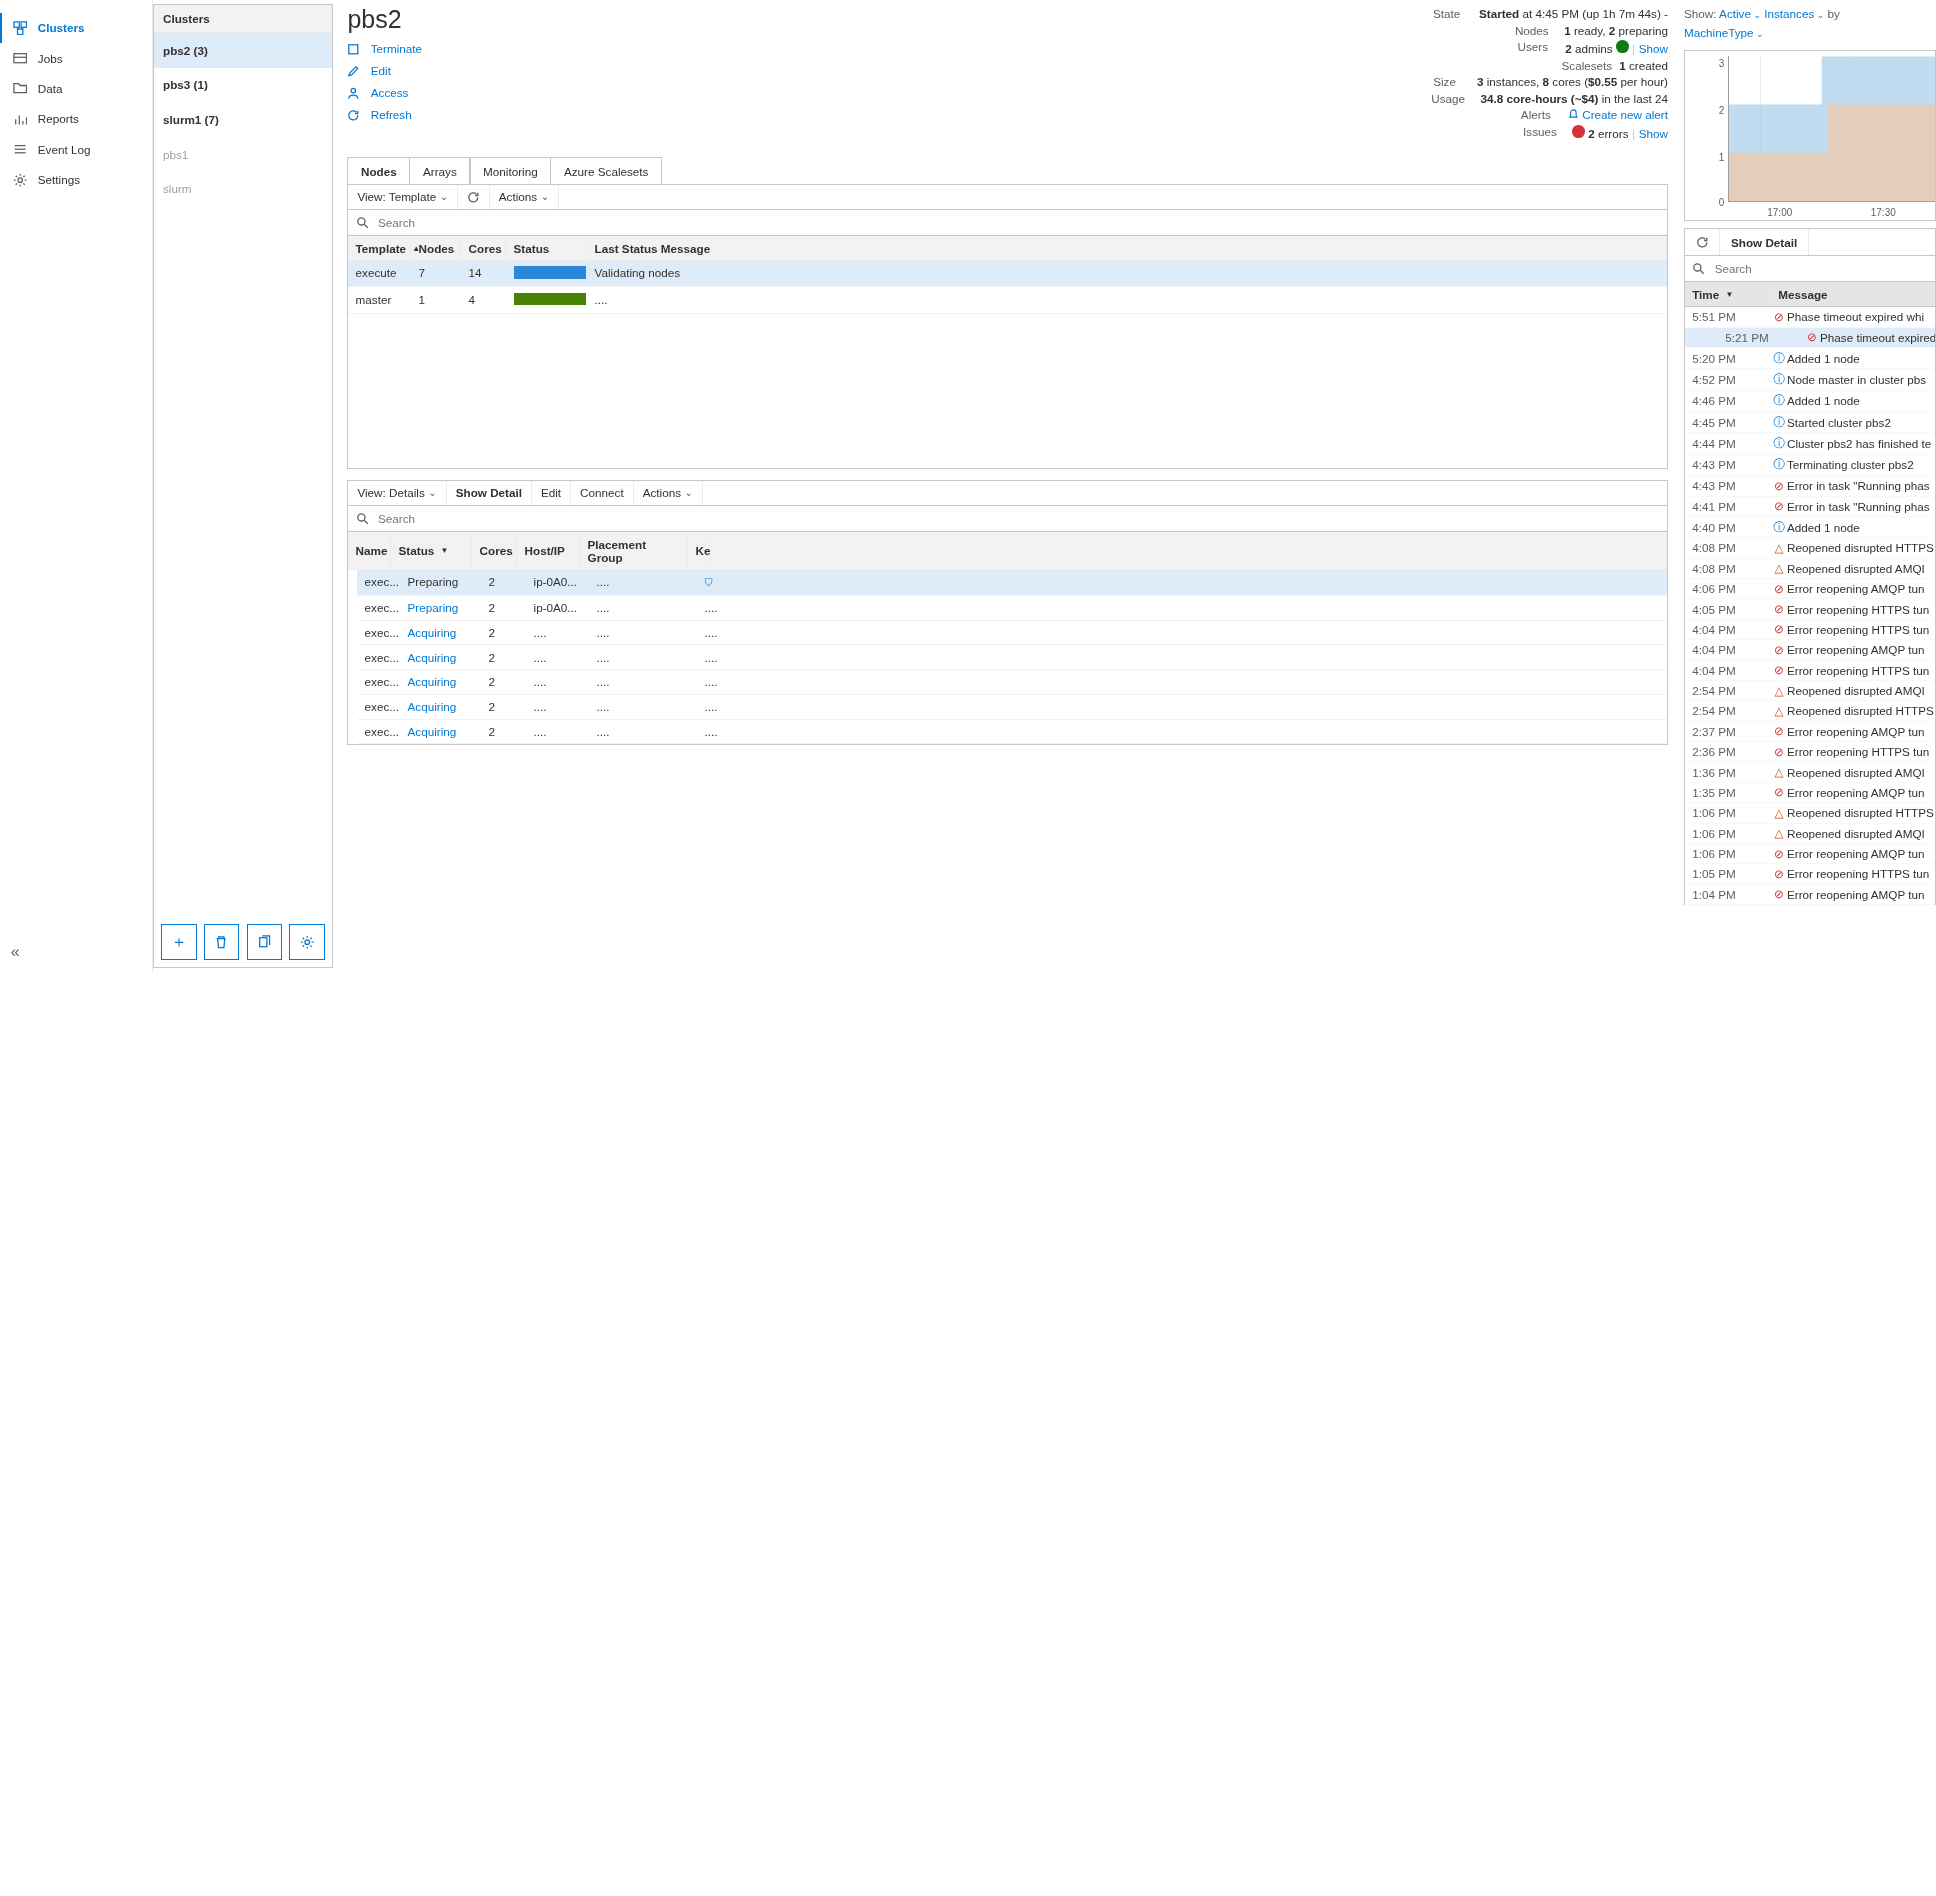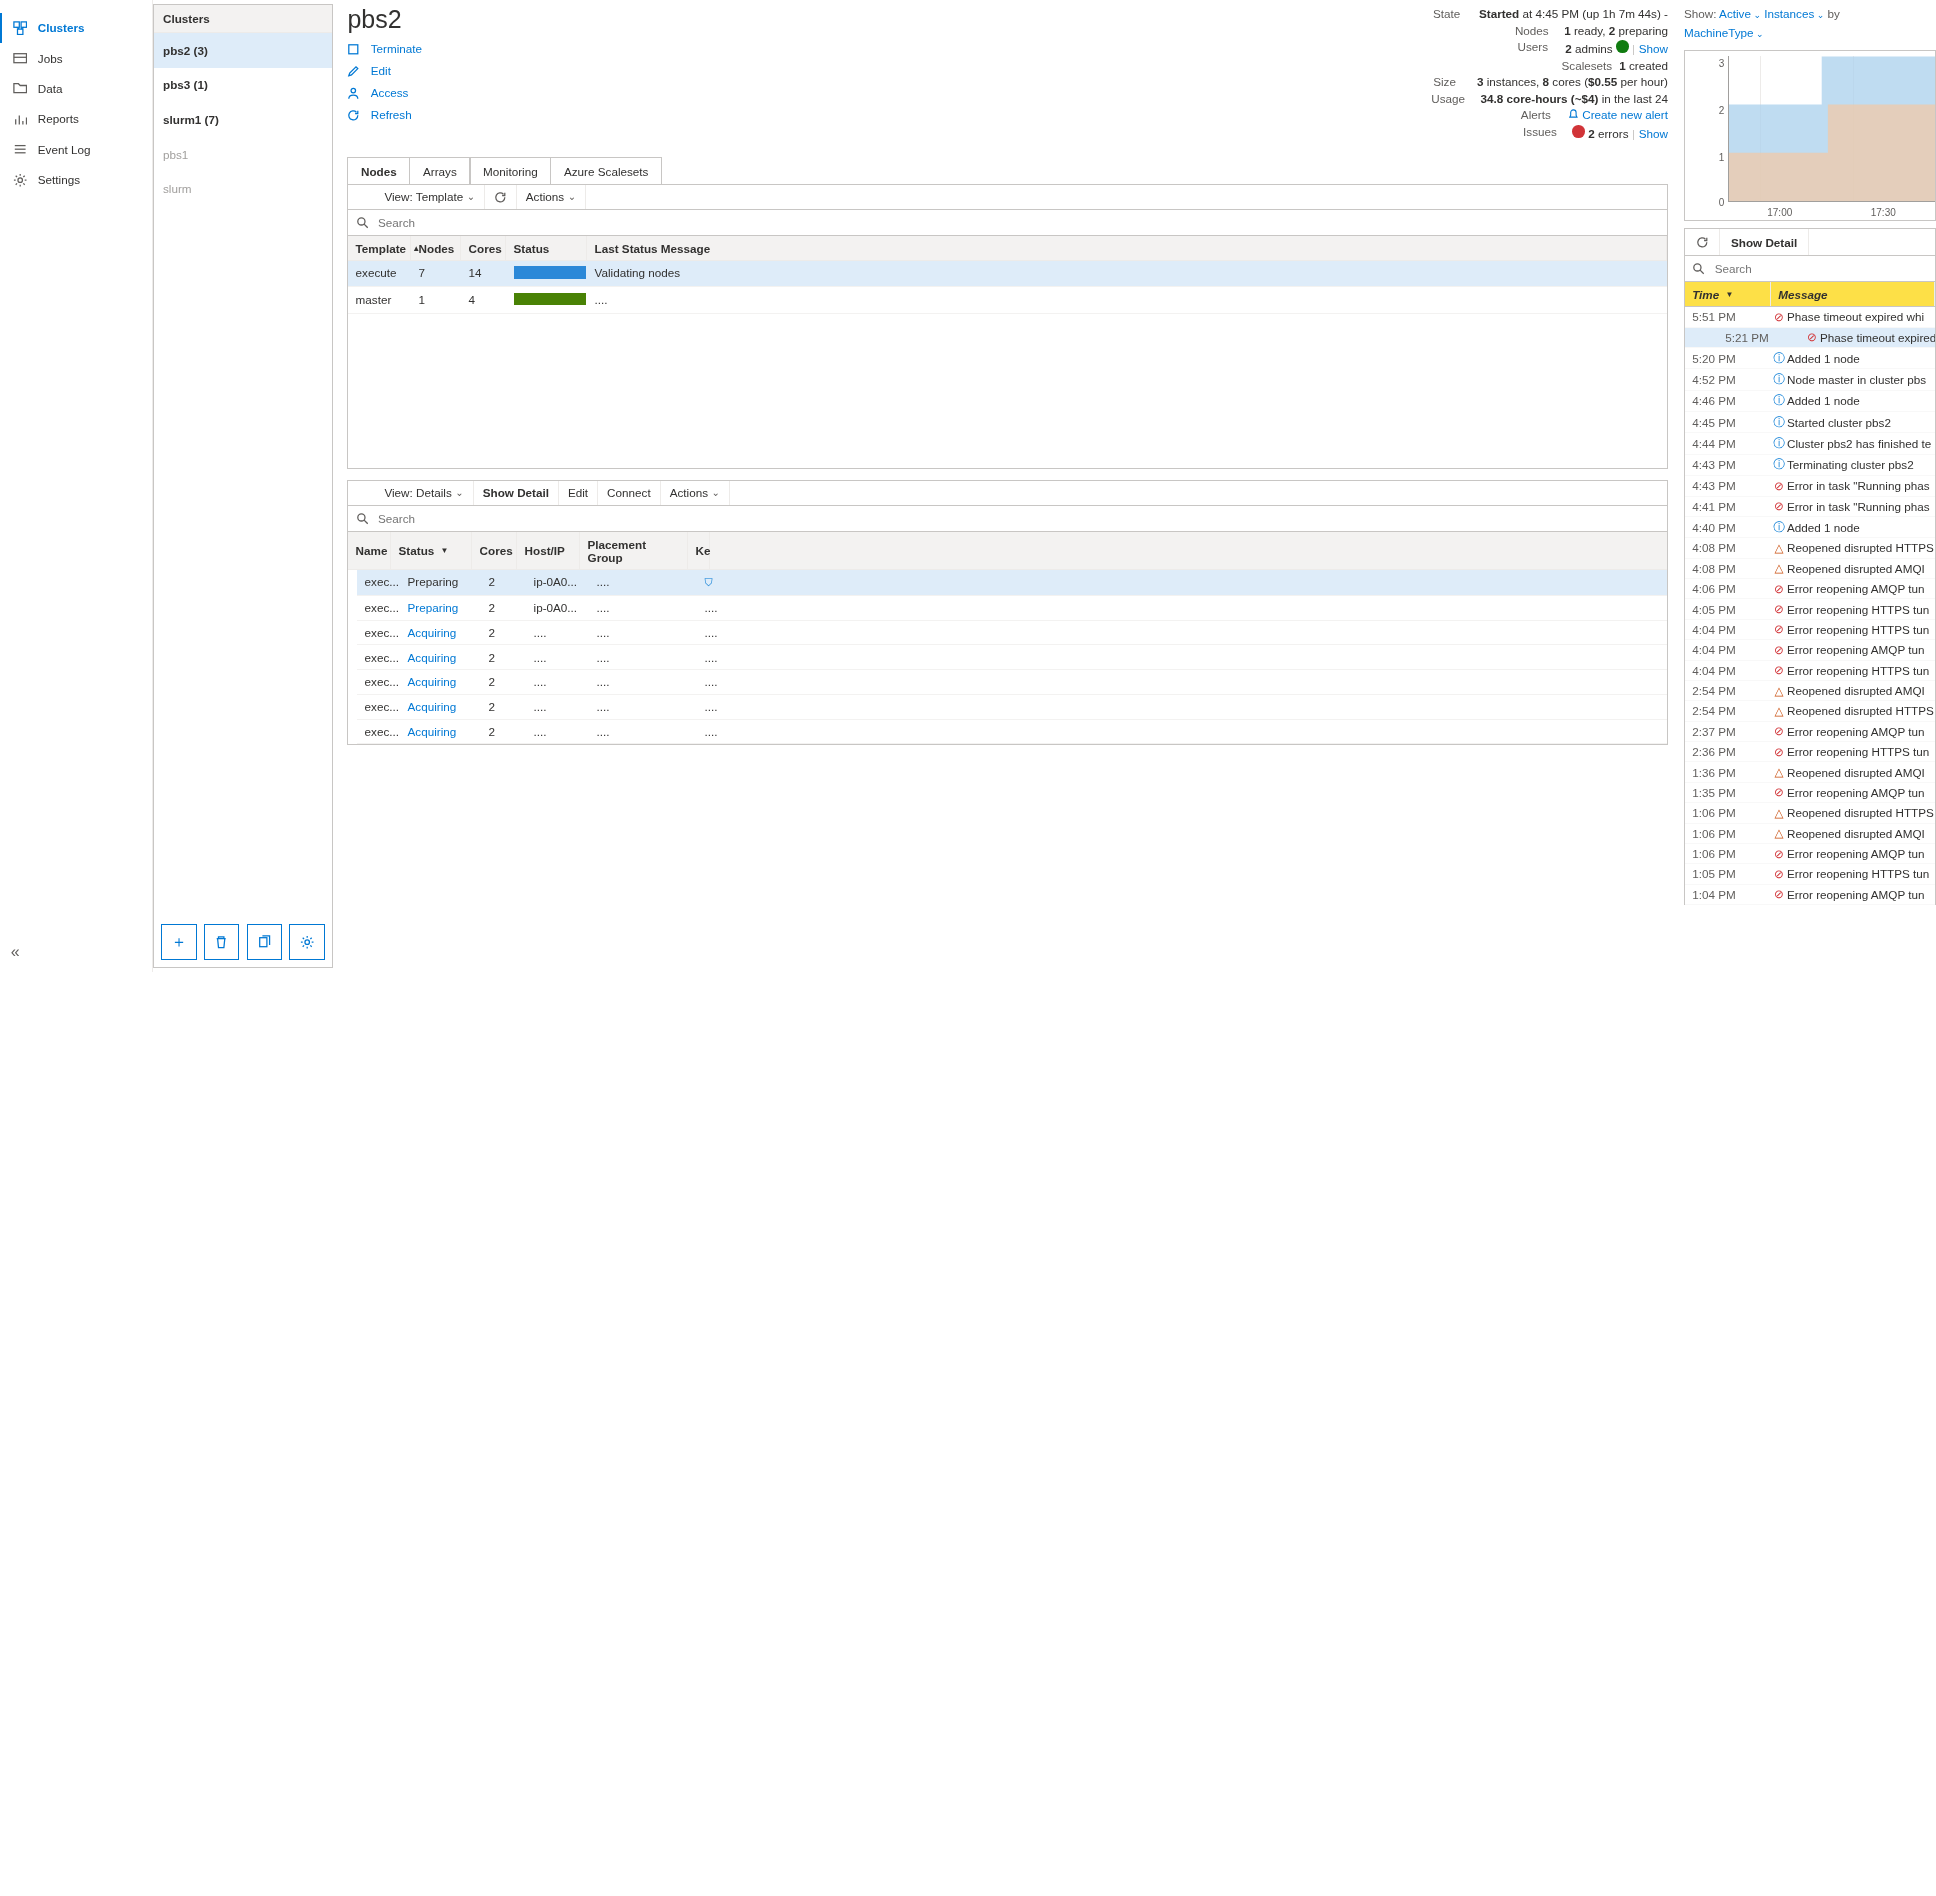--- a/index.html
+++ b/index.html
@@ -108,21 +108,21 @@
   .pipe { color:#c8c6c4; margin: 0 3.6px;}
   .badge-ok { display:inline-block; width:12.6px; height:12.6px; border-radius:50%; background:#107c10; }
   .badge-err {display:inline-block; width:12.6px; height:12.6px; border-radius:50%; background:#d13438; }
 
   
   .tabs { display:flex; margin-top:16px; }
   .tab { padding:6.3px 12.6px; border:0.9px solid #c8c6c4; border-bottom:none; background:#fff; cursor:pointer; margin-right:-0.9px;}
   .tab.active { font-weight:600; }
   .tabstrip-border { border-bottom:0.9px solid #c8c6c4;}
 
-  .toolbar { display:flex; align-items:center; border:0.9px solid #c8c6c4; border-top:none;padding-left:27px; }
+  .toolbar { display:flex; align-items:center; border:0.9px solid #c8c6c4; border-top:none; }
   .toolbar > div { padding:5.4px 9px; border-right:0.9px solid #edebe9; display:flex; align-items:center; gap:3.6px;}
   .toolbar .filler { flex:1; border:none;}
   .toolbar .dropdown::after { content:" ⌄"; color:#605e5c; font-size:10px;}
   .searchbar { display:flex; align-items:center; border:0.9px solid #c8c6c4; border-top:none; padding:3.6px 7.2px; gap:7.2px;}
   .searchbar input { border:none; outline:none; flex:1; font-size:11.7px; padding:2.7px;}
 
   
   .grid {border:0.9px solid #c8c6c4; border-top:none;}
   .grid-header { display:flex; background:#f3f2f1; border-bottom:0.9px solid #edebe9;}
   .grid-header > div, .grid-row > div { padding:5.4px 7.2px; }
@@ -156,21 +156,21 @@
   .chart-y { position:absolute; left:0; top:0; bottom:18px; width:43px;}
   .ylabel { position:absolute; right:3.6px; font-size:10px; color:#605e5c; transform:translateY(-50%);}
   .chart-area { position:absolute; left:43px; right:0; top:5.4px; bottom:18px; border-left:0.9px solid #a19f9d; border-bottom:0.9px solid #a19f9d;}
   .chart-xlabels{position:absolute;left:43px;right:0;bottom:1.8px;display:flex;justify-content:space-around;font-size:10px;color:#605e5c;}
   .chart-grid-v{position:absolute;top:0;bottom:0;border-left:0.9px solid #edebe9;}
   .series{position:absolute;left:0;right:0;bottom:0;}
 
   .right-toolbar{display:flex;border:0.9px solid #c8c6c4;}
   .right-toolbar > div{padding:6.3px 10.8px;border-right:0.9px solid #edebe9;display:flex;align-items:center;}
   .right-toolbar .bold{font-weight:600;}
-  .ev-head{display:flex;background:#fde047;border:0.9px solid #c8c6c4;border-top:none;font-style:italic;}
+  .ev-head{display:flex;background:#e5e5e5;border:0.9px solid #c8c6c4;border-top:none;}
   .ev-head > div{padding:5.4px 7.2px;font-weight:600;border-right:0.9px solid #edebe9;display:flex;align-items:center;gap:3.6px;}
   .ev-time{width:86px;}
   .ev-msg{flex:1;}
   .ev-list{border-left:0.9px solid #c8c6c4;border-right:0.9px solid #c8c6c4;overflow:hidden;}
   .ev-row{display:flex;padding:2.7px 0;border-bottom:0.9px solid #f8f8f8;align-items:center;}
   .ev-row.sel{background:#deecf9;padding-left:33px;}
   .ev-row .t{width:86px;padding-left:7.2px;color:#605e5c;}
   .ev-row .ic{width:16px;display:flex;justify-content:center;}
   .ev-row .m{flex:1; white-space:nowrap; overflow:hidden; text-overflow:clip;}
   .ic-info{color:#0078d4;}

